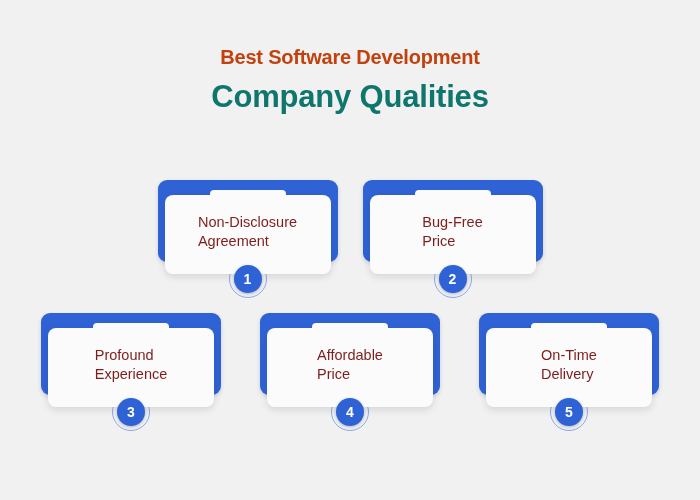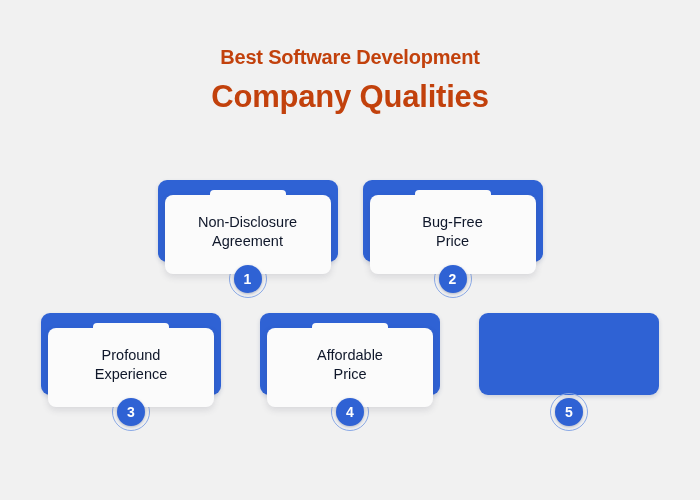--- a/index.html
+++ b/index.html
@@ -34,21 +34,21 @@
     font-size: 20px;
     font-weight: bold;
     color: #c2410c;
     letter-spacing: -0.2px;
     line-height: 38px;
     white-space: nowrap;
   }
   .title-line2 {
     font-size: 31px;
     font-weight: bold;
-    color: #c2410c;
+    color: #0f766e;
     letter-spacing: -0.2px;
     line-height: 38px;
     white-space: nowrap;
     margin-top: 2px;
   }
 
   
   .row {
     position: absolute;
     display: flex;
@@ -131,22 +131,21 @@
     width: 166px;
     height: 79px;
     display: flex;
     flex-direction: column;
     align-items: center;
     justify-content: center;
     padding-bottom: 6px;
     box-sizing: border-box;
     font-size: 14.5px;
     line-height: 19px;
-    color: #0f172a;
-    text-align: center;
+    color: #7f1d1d;
     white-space: pre-line;
   }
 
   
   .card-badge {
     position: absolute;
     left: 50%;
     top: 85px;
     width: 28px;
     height: 28px;
@@ -218,18 +217,23 @@
         <div class="card-tab"></div>
         <div class="card-label">Affordable
 Price</div>
       </div>
       <div class="card-badge">4</div>
     </div>
 
     <div class="card">
       <div class="card-folder"></div>
       <div class="badge-ring"></div>
+      <div class="card-face">
+        <div class="card-tab"></div>
+        <div class="card-label">On-Time
+Delivery</div>
+      </div>
       <div class="card-badge">5</div>
     </div>
 
   </div>
 
 </div>
 
 </body></html>

